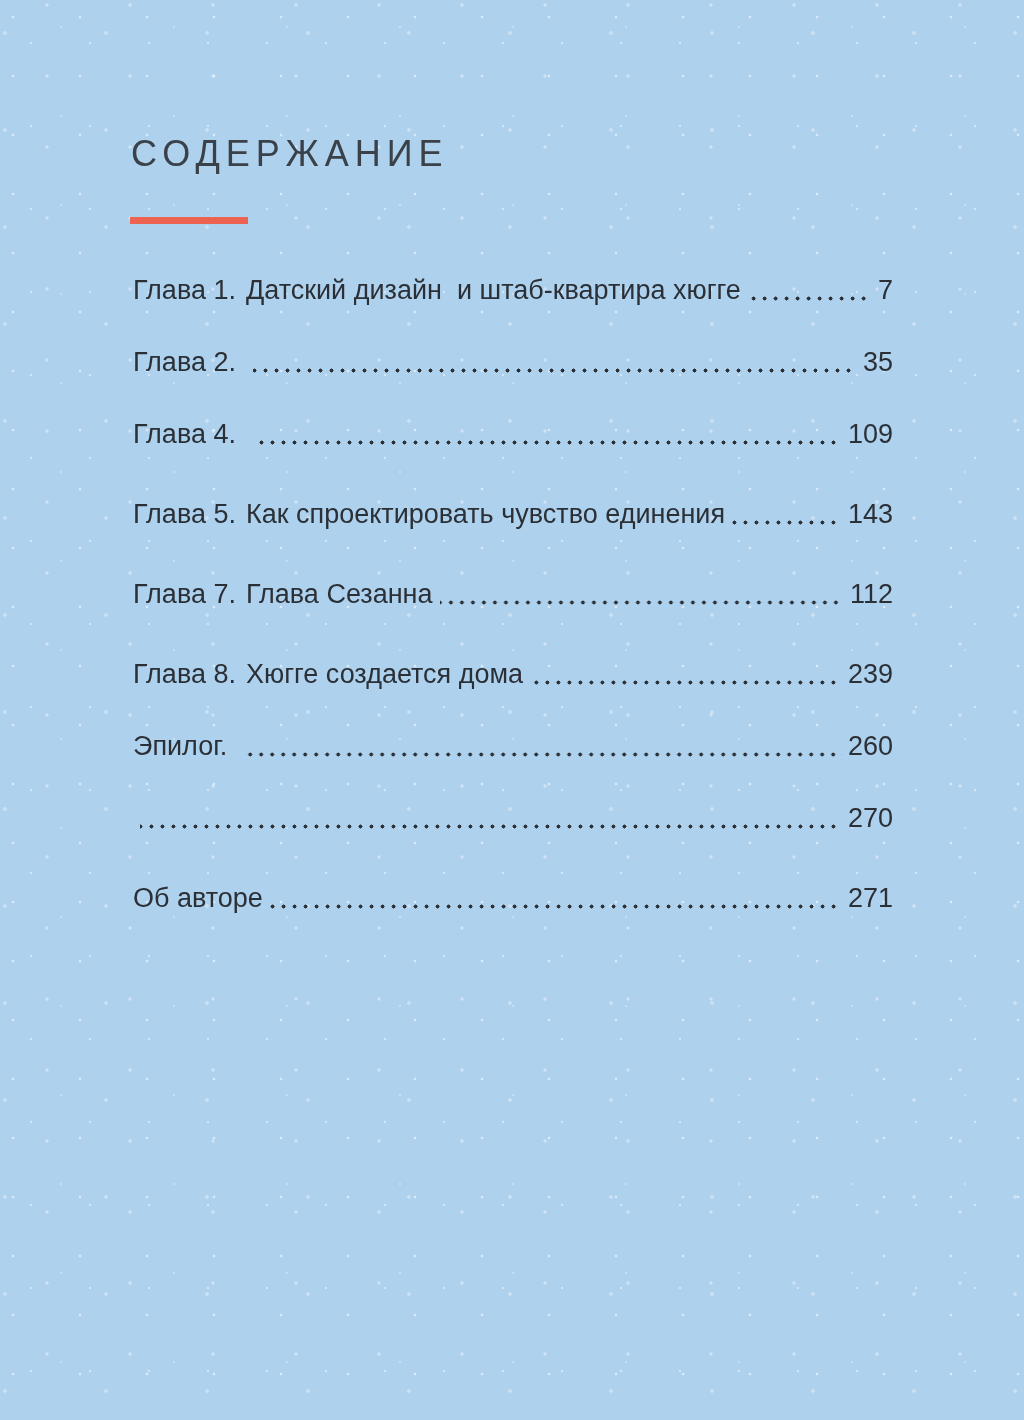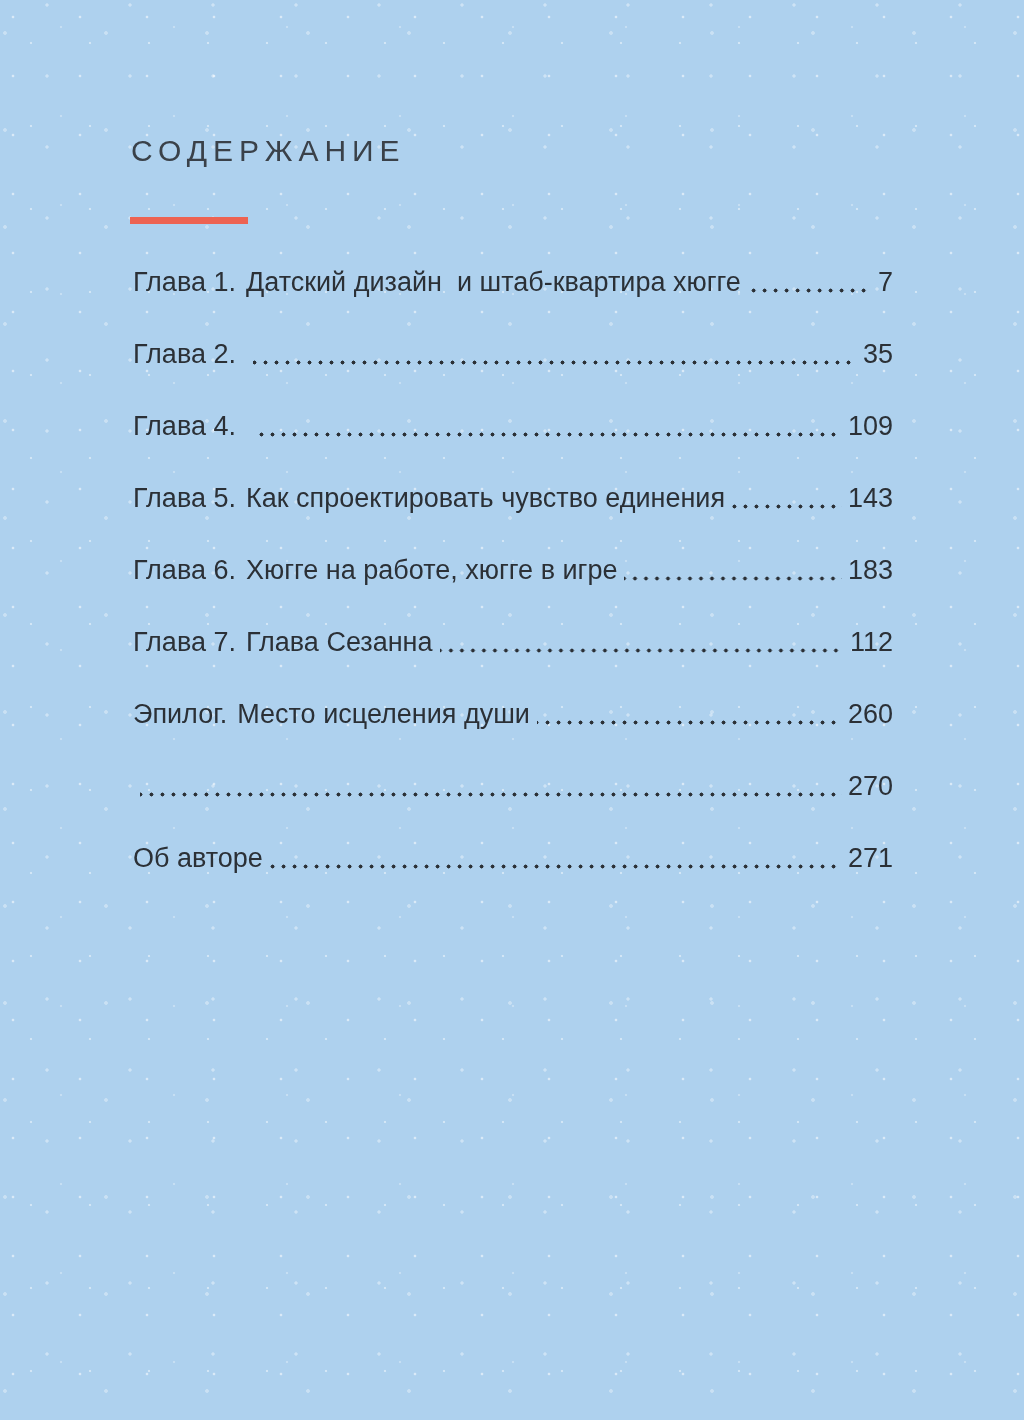--- a/index.html
+++ b/index.html
@@ -27,21 +27,21 @@
       radial-gradient(circle at 31px 43px, rgba(255,255,255,.45) 1px, transparent 1.6px),
       radial-gradient(circle at 5px 33px,  rgba(255,255,255,.35) 1.5px, transparent 2.2px),
       radial-gradient(circle at 61px 27px, rgba(255,255,255,.30) 1px, transparent 1.6px);
     background-size: 67px 59px, 83px 71px, 59px 83px, 101px 97px, 113px 89px;
   }
   .page-title {
     position: absolute;
     left: 131px;
     top: 136px;
     margin: 0;
-    font-size: 30px;
+    font-size: 36px;
     font-weight: 400;
     letter-spacing: 6px;
     line-height: 1;
     color: #3a4149;
   }
   .accent-bar {
     position: absolute;
     left: 130px;
     top: 217px;
     width: 118px;
@@ -60,21 +60,21 @@
   .row {
     display: flex;
     align-items: baseline;
     font-size: 27px;
     line-height: 34px;
     color: #2b3036;
     white-space: nowrap;
   }
   .label { margin-right: 10px; }
   .label:empty { display: none; margin-right: 0; }
-  .etitle { white-space: pre-wrap; }
+  .etitle { white-space: pre-wrap; margin-top: 8px; }
   .leader {
     flex: 1 1 auto;
     height: 5px;
     min-width: 22px;
     margin: 0 6px 6px 7px;
     align-self: flex-end;
     background-image: radial-gradient(circle at 2.5px 2.5px, #2b3036 1.8px, transparent 2.2px);
     background-size: 11px 5px;
     background-repeat: repeat-x;
     background-position: right bottom;
@@ -108,34 +108,33 @@
       <span class="leader"></span>
       <span class="pagenum">109</span>
     </div>
       <div class="row">
       <span class="label">Глава 5.</span>
       <span class="etitle">Как спроектировать чувство единения</span>
       <span class="leader"></span>
       <span class="pagenum">143</span>
     </div>
       <div class="row">
-      <span class="label">Глава 6.</span>
-      <span class="etitle">Хюгге на работе, хюгге в игре</span>
-      <span class="leader"></span>
-      <span class="pagenum">183</span>
-    </div>
-      <div class="row">
       <span class="label">Глава 7.</span>
       <span class="etitle">Глава Сезанна</span>
       <span class="leader"></span>
       <span class="pagenum">112</span>
     </div>
       <div class="row">
+      <span class="label">Глава 8.</span>
+      <span class="etitle">Хюгге создается дома</span>
+      <span class="leader"></span>
+      <span class="pagenum">239</span>
+    </div>
+      <div class="row">
       <span class="label">Эпилог.</span>
-      <span class="etitle">Место исцеления души</span>
       <span class="leader"></span>
       <span class="pagenum">260</span>
     </div>
       <div class="row">
 
       <span class="leader"></span>
       <span class="pagenum">270</span>
     </div>
       <div class="row">
 

